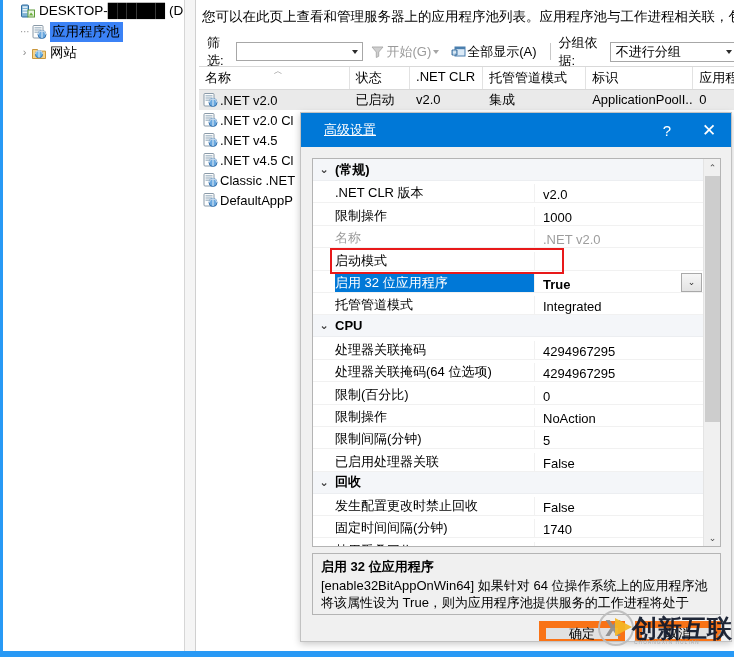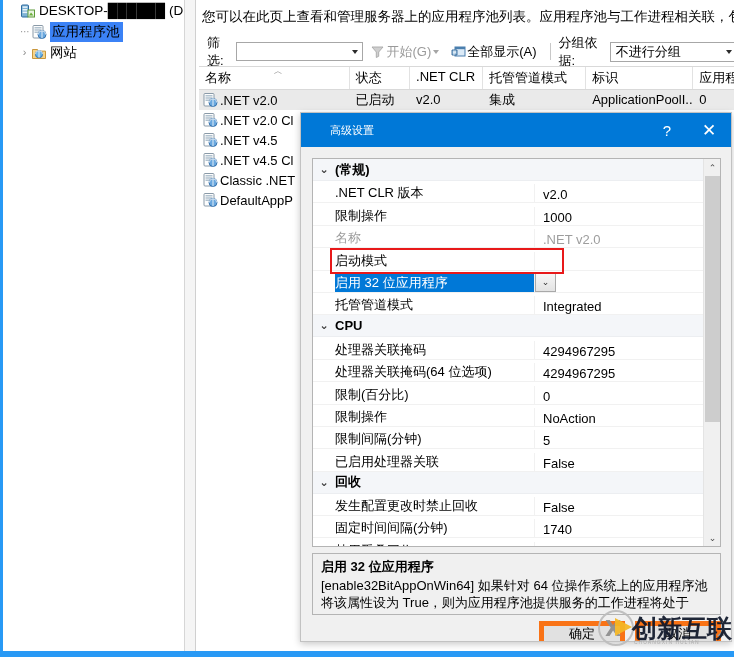--- a/index.html
+++ b/index.html
@@ -195,21 +195,21 @@
     box-shadow: 0 2px 7px rgba(0,0,0,0.22);
     overflow: hidden;
   }
   #dlg-title-bar {
     height: 34px;
     background: #0078d7;
     display: flex;
     align-items: center;
     color: #ffffff;
   }
-  #dlg-title { font-size: 11px; margin-left: 29px; flex: 1; }
+  #dlg-title { font-size: 13px; margin-left: 23px; flex: 1; text-decoration: underline; }
   .dlg-tb {
     width: 40px; height: 34px;
     display: flex; align-items: center; justify-content: center;
     color: #fff; font-size: 15px;
   }
   .dlg-tb.close { font-size: 17px; width: 44px; }
 
   #prop-grid {
     position: absolute;
     left: 11px; top: 45px;
@@ -318,21 +318,21 @@
     position: absolute;
     left: 0; top: 508px;
     width: 432px;
     display: flex;
     justify-content: flex-end;
     padding-right: 12px;
     box-sizing: border-box;
   }
   .dlg-btn {
     width: 86px; height: 25px;
-    border: 5px solid #f97316;
+    border: 7px solid #f97316;
     background: #e1e1e1;
     font-size: 13px;
     color: #000;
     display: flex; align-items: center; justify-content: center;
     margin-left: 10px;
     box-sizing: border-box;
   }
   #dlg-resize {
     position: absolute;
     right: 2px; bottom: 2px;
@@ -651,20 +651,21 @@
           <span class="pg-name">名称</span>
           <span class="pg-val">.NET v2.0</span>
         </div>
         <div class="pg-row">
           <span class="exp"></span>
           <span class="pg-name">启动模式</span>
         </div>
         <div class="pg-row selected">
           <span class="exp"></span>
           <span class="pg-name">启用 32 位应用程序</span>
+          <span class="pg-val">True</span>
           <span class="pg-dd">⌄</span>
         </div>
         <div class="pg-row">
           <span class="exp"></span>
           <span class="pg-name">托管管道模式</span>
           <span class="pg-val">Integrated</span>
         </div>
 
         <div class="pg-cat">
           <span class="chev">⌄</span>

